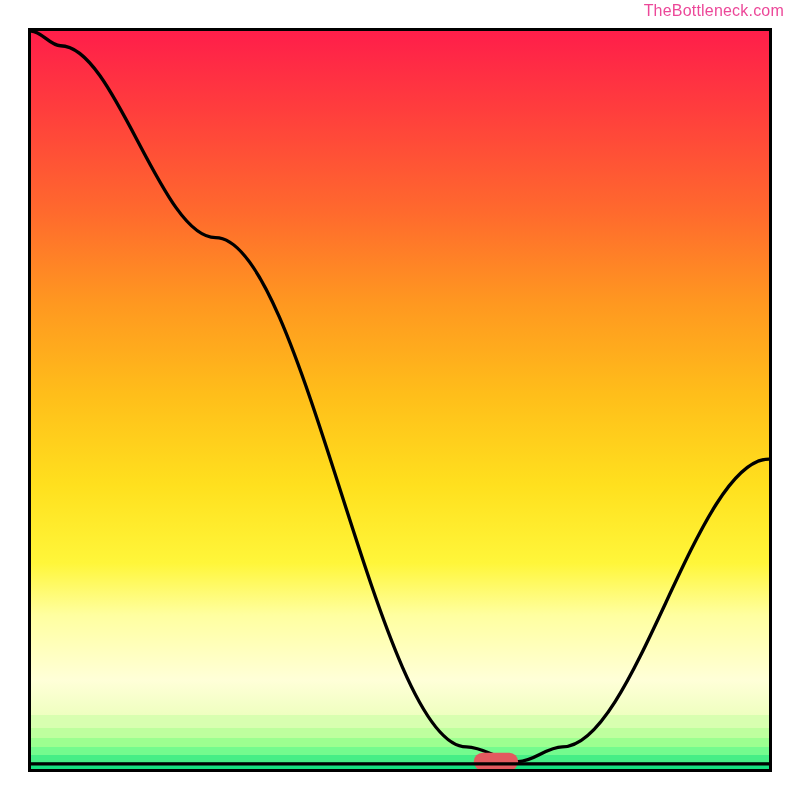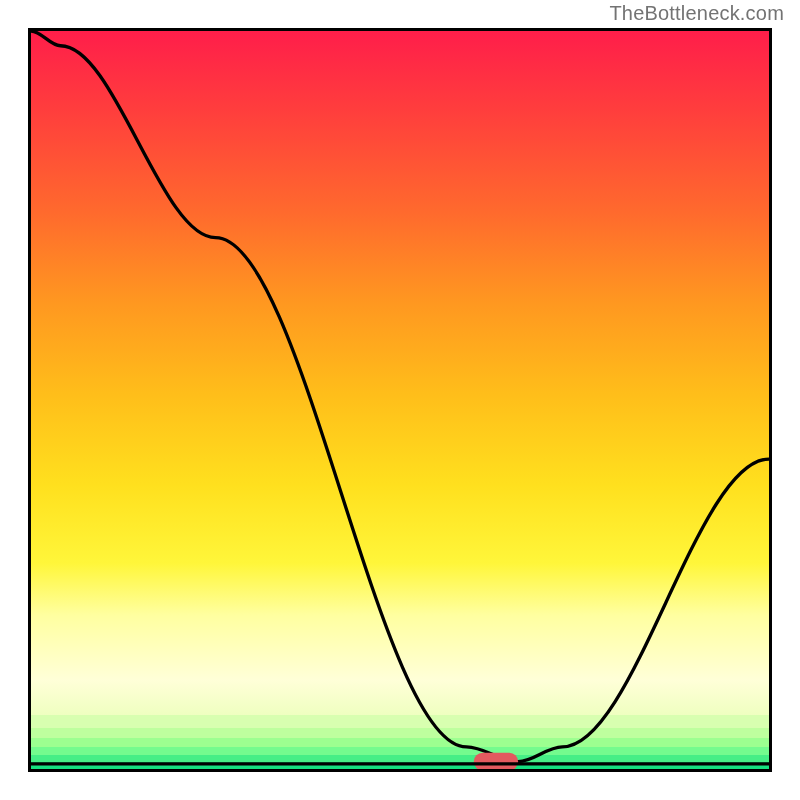--- a/index.html
+++ b/index.html
@@ -8,22 +8,22 @@
     width: 800px;
     height: 800px;
     overflow: hidden;
     background: #fff;
     font-family: Arial, sans-serif;
   }
   .watermark {
     position: absolute;
     top: 2px;
     right: 16px;
-    color: #737373;
-    font-size: 20px;
+    color: #ec4899;
+    font-size: 16px;
     font-weight: 500;
     letter-spacing: 0.2px;
     z-index: 10;
   }
   .plot-area {
     position: absolute;
     left: 28px;
     top: 28px;
     width: 744px;
     height: 744px;

